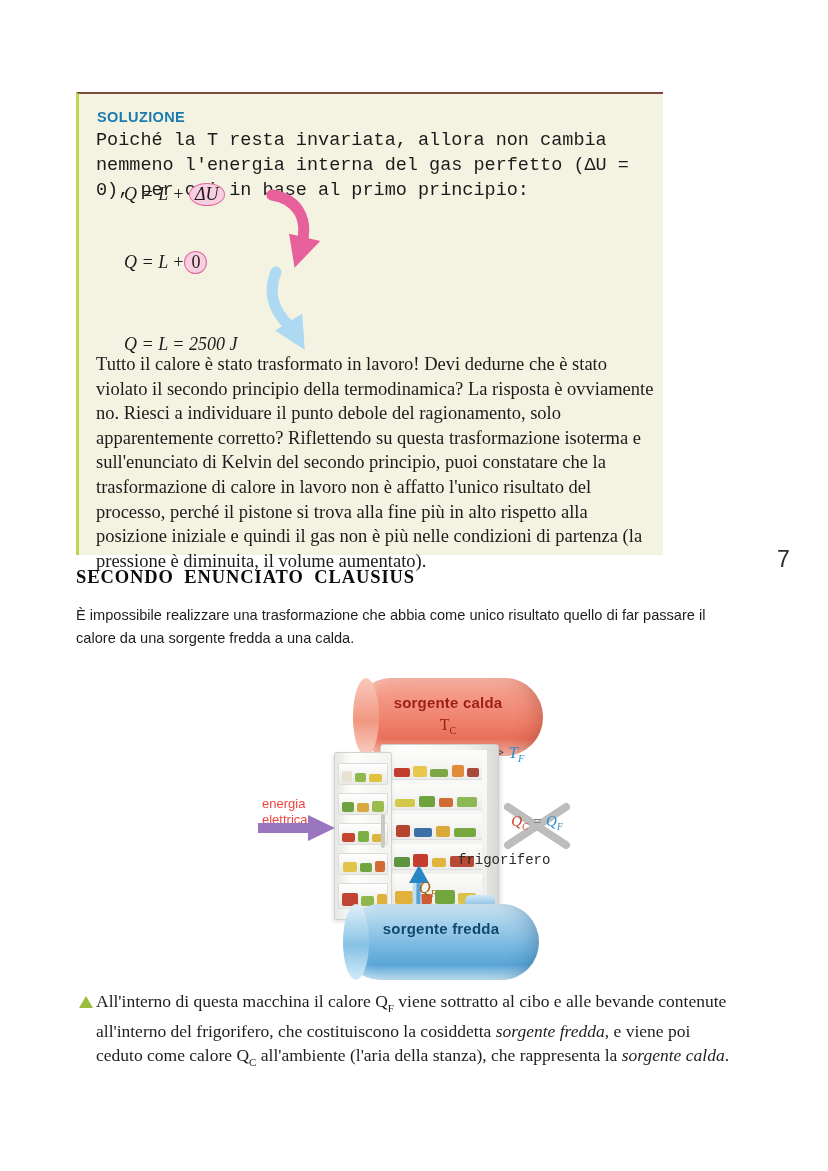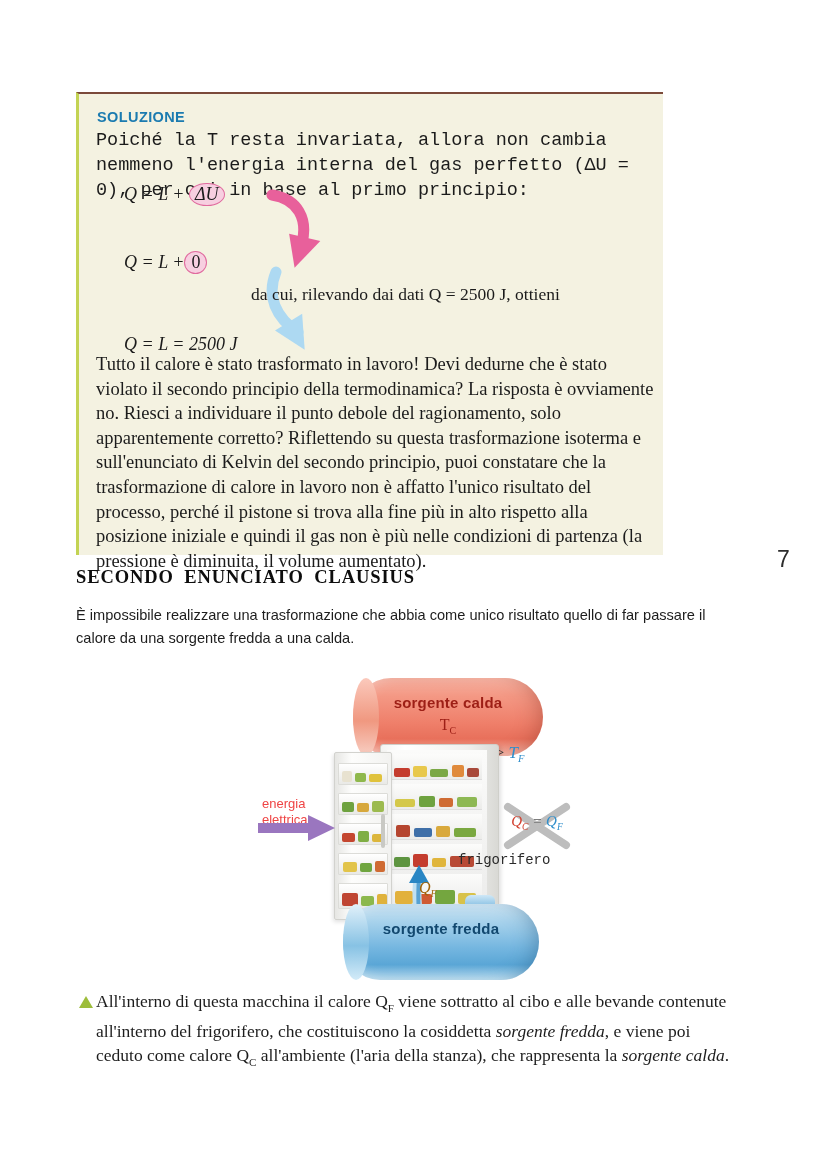--- a/index.html
+++ b/index.html
@@ -397,23 +397,20 @@
     <span>Q = L +</span><span class="pill rmpill">0</span>
   </div>
 
   <div id="arrow-blue">
     <svg width="70" height="95" viewBox="0 0 70 95">
       <path d="M12 10 C 2 34, 12 56, 34 70" stroke="#add9f2" stroke-width="11" fill="none" stroke-linecap="round"></path>
       <path d="M16 58 L 48 58 L 31 90 Z" fill="#add9f2" transform="rotate(-32 32 72)"></path>
     </svg>
   </div>
 
-  <div class="sidenote" id="note-2">
-    <span>da cui, rilevando dai dati Q = 2500 J, ottieni</span>
-  </div>
 
   <div class="eq" id="eq-3">
     <span>Q = L = 2500 J</span>
   </div>
 
   <div id="solution-body">Tutto il calore è stato trasformato in lavoro! Devi dedurne che è stato violato il secondo principio della termodinamica? La risposta è ovviamente no. Riesci a individuare il punto debole del ragionamento, solo apparentemente corretto? Riflettendo su questa trasformazione isoterma e sull'enunciato di Kelvin del secondo principio, puoi constatare che la trasformazione di calore in lavoro non è affatto l'unico risultato del processo, perché il pistone si trova alla fine più in alto rispetto alla posizione iniziale e quindi il gas non è più nelle condizioni di partenza (la pressione è diminuita, il volume aumentato).</div>
 </div>
 
 <div id="page-number">7</div>
 

